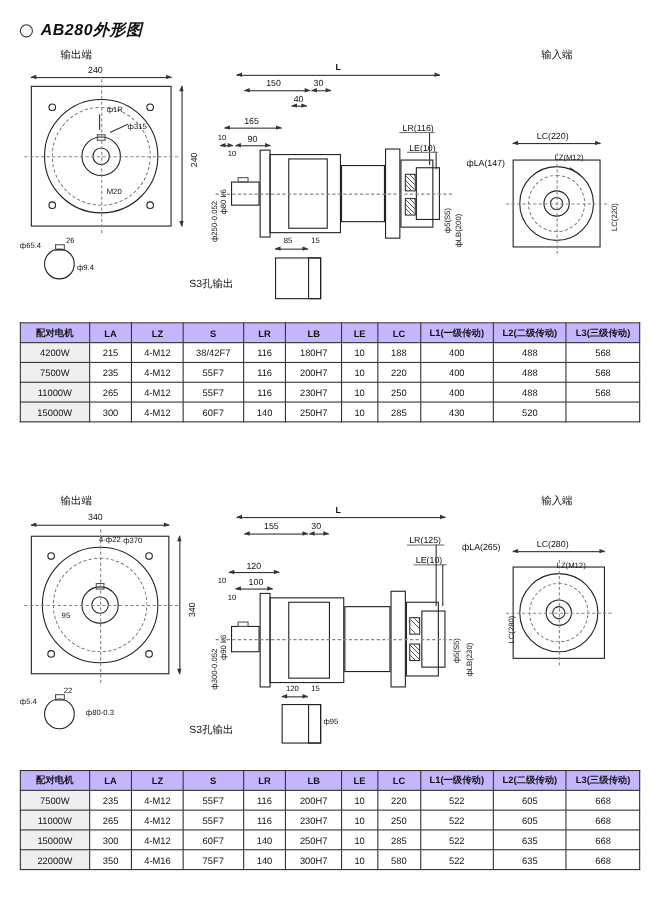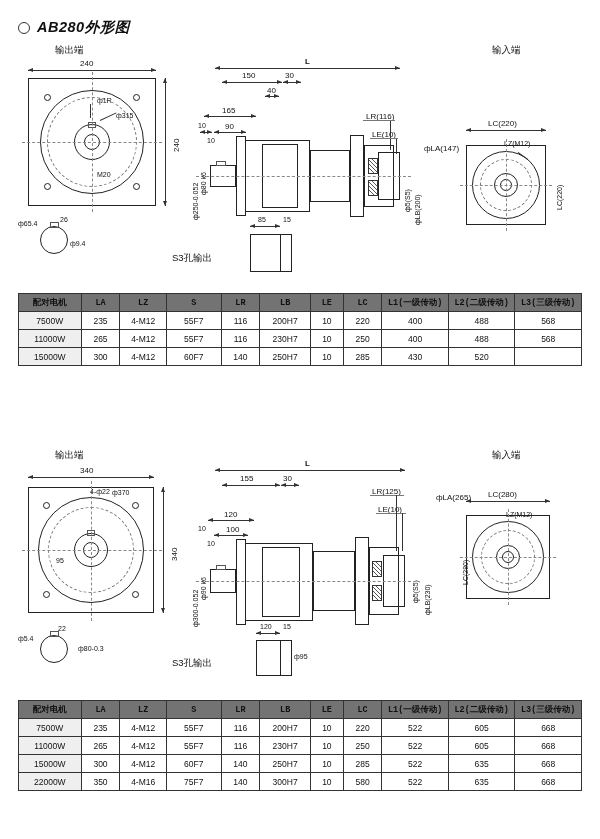--- a/index.html
+++ b/index.html
@@ -49,21 +49,21 @@
   .exth{position:absolute;height:1px;background:#777;}
   .cl{position:absolute;border-top:1px dashed #888;}
   .clv{position:absolute;border-left:1px dashed #888;}
 
   
   table.spec{position:absolute;border-collapse:collapse;font-size:8.5px;}
   table.spec th,table.spec td{
     border:1px solid #333;text-align:center;padding:0;height:17px;
     background:#fff;
   }
-  table.spec thead th{background:#737373;font-weight:bold;font-family:Liberation Mono, monospace;}
+  table.spec thead th{background:#c4b5fd;font-weight:bold;}
   table.spec tbody td:first-child{background:#efefef;}
 
   .footnote{position:absolute;font-size:9.5px;}
 </style>
 </head>
 <body>
 
 <div class="page">
 
   <div class="sec-head" style="left:18px;top:18px;">
@@ -180,20 +180,33 @@
         <th style="width:38px">LR</th>
         <th style="width:50px">LB</th>
         <th style="width:32px">LE</th>
         <th style="width:38px">LC</th>
         <th style="width:66px">L1(一级传动)</th>
         <th style="width:66px">L2(二级传动)</th>
         <th style="width:66px">L3(三级传动)</th>
       </tr>
     </thead>
     <tbody>
+      <tr>
+        <td>4200W</td>
+        <td>215</td>
+        <td>4-M12</td>
+        <td>38/42F7</td>
+        <td>116</td>
+        <td>180H7</td>
+        <td>10</td>
+        <td>188</td>
+        <td>400</td>
+        <td>488</td>
+        <td>568</td>
+      </tr>
       <tr>
         <td>7500W</td>
         <td>235</td>
         <td>4-M12</td>
         <td>55F7</td>
         <td>116</td>
         <td>200H7</td>
         <td>10</td>
         <td>220</td>
         <td>400</td>
@@ -286,21 +299,21 @@
     <div class="hatch" style="left:372px;top:140px;width:10px;height:16px;"></div>
 
     <div class="box" style="left:210px;top:124px;width:26px;height:24px;"></div>
     <div class="boxl" style="left:216px;top:120px;width:10px;height:5px;"></div>
     <div class="cl" style="left:196px;top:136px;width:215px;"></div>
 
     <div class="lbl s rot" style="left:200px;top:155px;transform:rotate(-90deg);">ф90 k6</div>
     <div class="lbl s rot" style="left:192px;top:182px;transform:rotate(-90deg);">ф300-0.052</div>
     <div class="lbl" style="left:372px;top:42px;">LR(125)</div>
     <div class="lbl" style="left:378px;top:60px;">LE(10)</div>
-    <div class="lbl" style="left:436px;top:48px;">фLA(265)</div>
+    <div class="lbl" style="left:420px;top:48px;">фLA(265)</div>
     <div class="lbl s rot" style="left:424px;top:170px;transform:rotate(-90deg);">фLB(230)</div>
     <div class="lbl s rot" style="left:412px;top:158px;transform:rotate(-90deg);">ф5(S5)</div>
     <div class="exth" style="left:370px;top:50px;width:34px;"></div>
     <div class="exth" style="left:376px;top:68px;width:30px;"></div>
     <div class="thin" style="left:396px;top:50px;width:1px;height:56px;"></div>
     <div class="thin" style="left:402px;top:68px;width:1px;height:38px;"></div>
 
     <div class="box" style="left:256px;top:195px;width:36px;height:36px;"></div>
     <div class="box" style="left:280px;top:195px;width:12px;height:36px;"></div>
     <div class="dim" style="left:256px;top:188px;width:24px;"></div>

